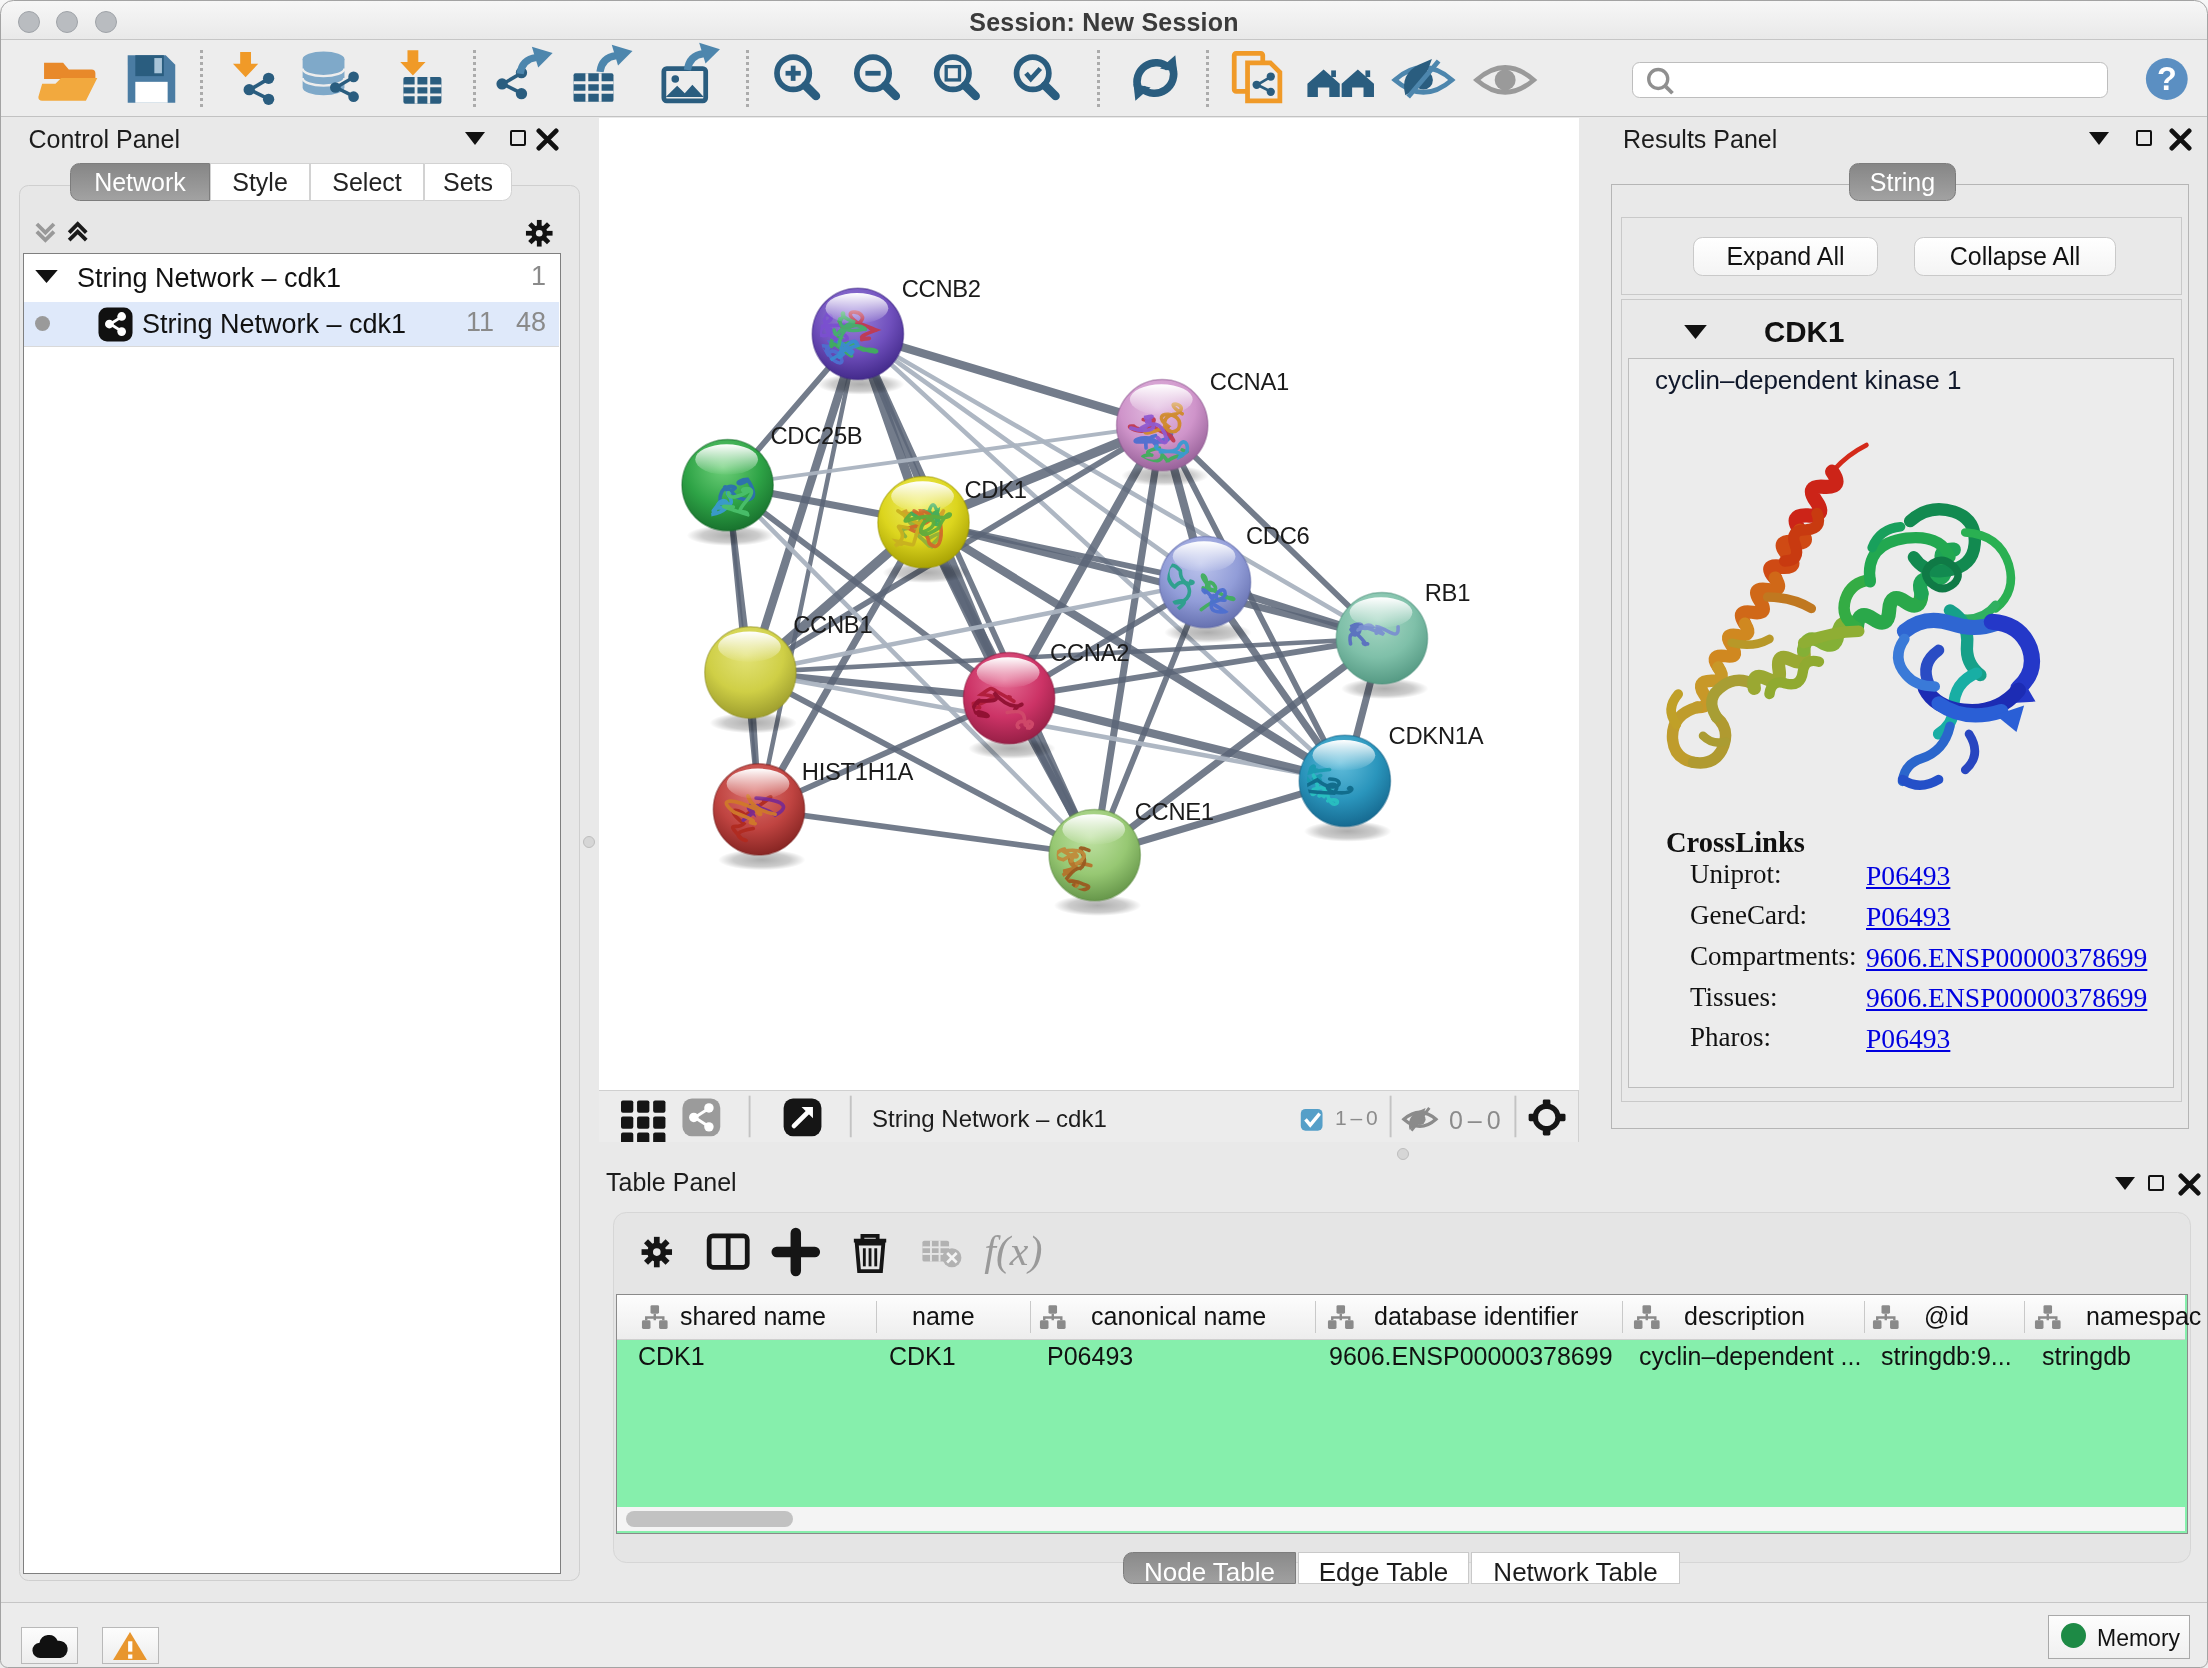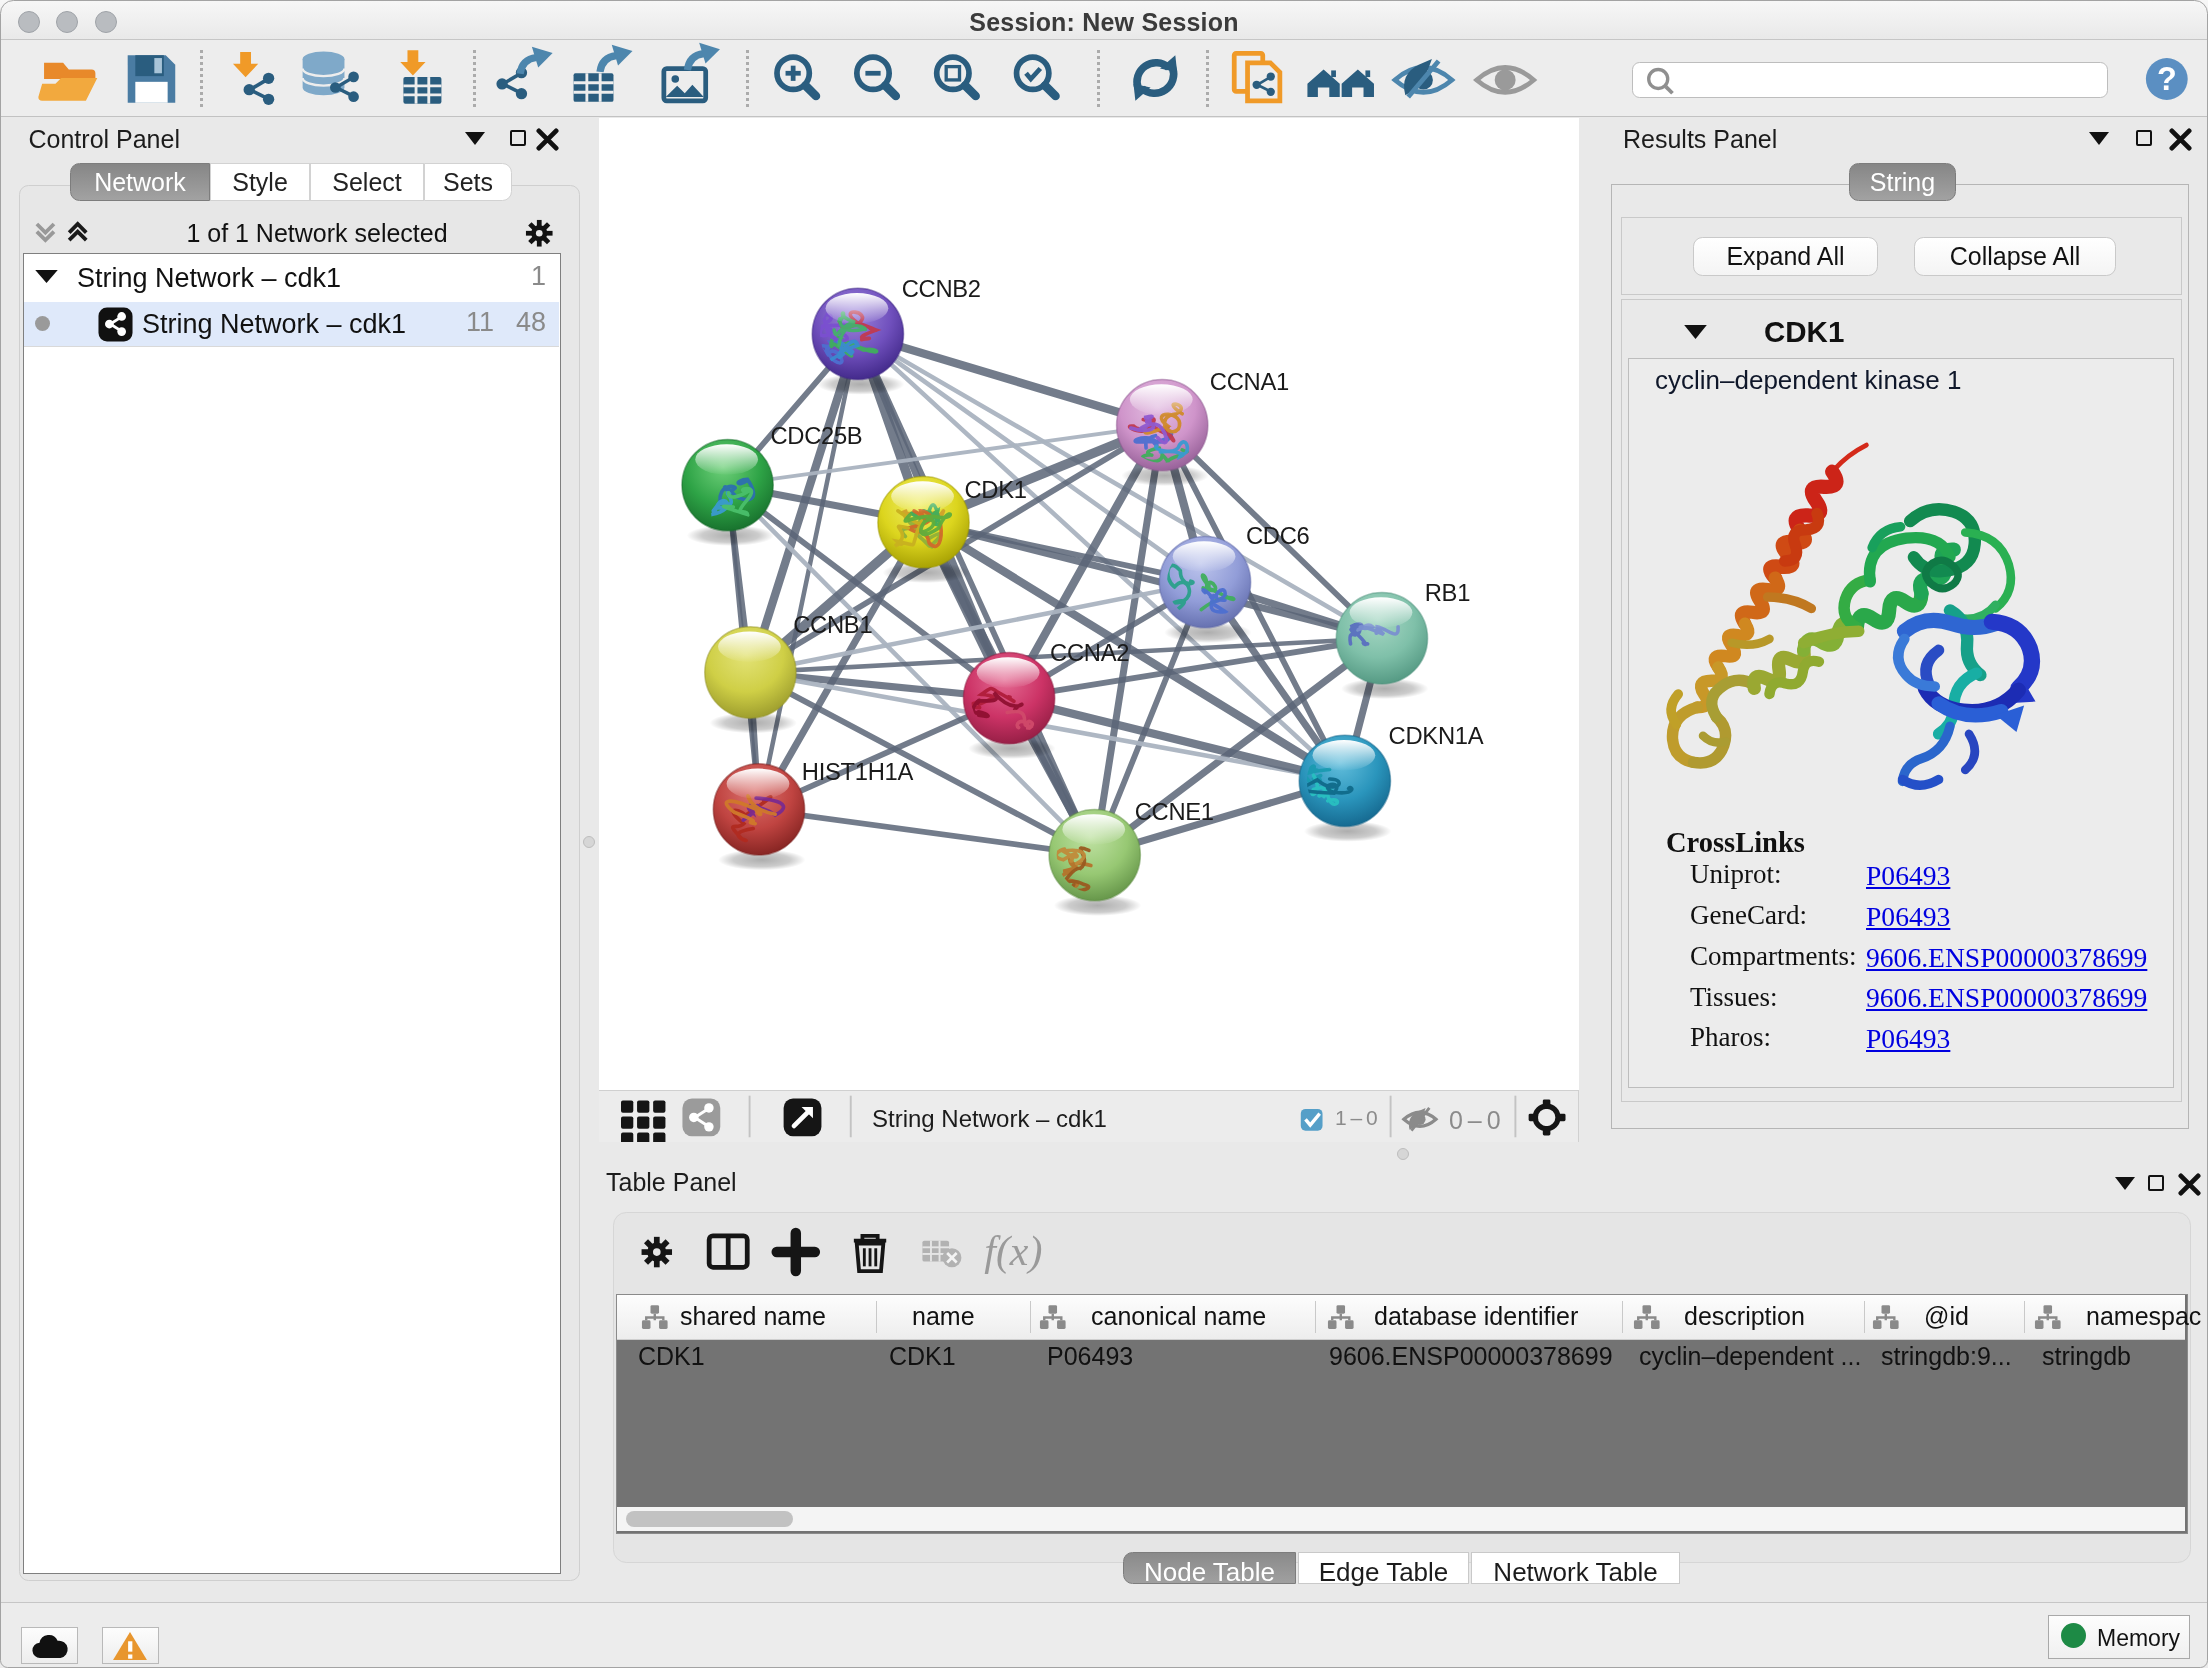--- a/index.html
+++ b/index.html
@@ -41,21 +41,21 @@
   #rp-outer { left:1611px; top:184px; width:578px; height:945px; background:#e9e9e9; border:1.9px solid #b5b5b5; }
   #rp-box1 { left:1621px; top:217px; width:561px; height:78px; background:#e9e9e9; border:1.9px solid #c9c9c9; }
   #rp-box2 { left:1621px; top:299px; width:561px; height:803px; background:#e9e9e9; border:1.9px solid #c9c9c9; }
   .btn { position:absolute; background:linear-gradient(#ffffff,#f4f4f4); border:1.9px solid #c9c9c9; border-radius:9.5px;
     font-size:25px; color:#111; text-align:center; }
   #cdk-content { left:1628px; top:358px; width:546px; height:730px; border:1.9px solid #bdbdbd; background:#ececec;}
   .serif { font-family:"Liberation Serif", serif; }
   .xlink { color:#0000e0; text-decoration:underline; }
   
   #tp-container { left:613px; top:1212px; width:1578px; height:351px; background:#e5e5e5; border:1px solid #d6d6d6; border-radius:13.3px; }
-  #tp-table { left:616px; top:1294px; width:1572px; height:240px; background:#737373; border:1.9px solid #8a8a8a;text-decoration:underline; }
+  #tp-table { left:616px; top:1294px; width:1572px; height:240px; background:#86efac; border:1.9px solid #8a8a8a;text-decoration:underline; }
   #tp-header { position:absolute; left:0; top:0; width:1568px; height:45px; background:linear-gradient(#fdfdfd,#ededed); border-bottom:1.9px solid #cfcfcf; }
   .th { position:absolute; top:0; height:43px; font-size:25px; color:#111; }
   .thsep { position:absolute; top:5.7px; height:32px; width:0; border-left:1.9px solid #c9c9c9; }
   .td { position:absolute; top:47px; height:36px; font-size:25px; color:#111; }
   #tp-scroll { position:absolute; left:0; top:212px; width:1568px; height:24px; background:#f4f4f4; }
   #tp-thumb { position:absolute; left:8.6px; top:3.8px; width:167px; height:16px; background:#c2c2c2; border-radius:8.6px; }
   .btab { position:absolute; top:1552px; height:32px; background:#fff; border:1px solid #c9c9c9; font-size:26px;
     color:#1c1c1c; text-align:center; line-height:38px; }
   
   .sbtn { position:absolute; top:24px; width:57px; height:37px; background:linear-gradient(#fdfdfd,#ededed); border:1.9px solid #b9b9b9; }
@@ -200,21 +200,20 @@
 <div class="abs tab tabsel" style="left:70px;width:140px;border-top-left-radius:9.5px;border-bottom-left-radius:9.5px;">Network</div>
 <div class="abs tab" style="left:210px;width:100px;">Style</div>
 <div class="abs tab" style="left:310px;width:114px;">Select</div>
 <div class="abs tab" style="left:424px;width:88px;border-top-right-radius:9.5px;border-bottom-right-radius:9.5px;">Sets</div>
 
 <div class="abs" id="cp-bar">
   <svg class="abs" style="left:11.4px;top:8.6px;" width="76" height="27" viewBox="0 0 80 28">
     <path d="M3 4 L12 13 L21 4 M3 12 L12 21 L21 12" stroke="#999" stroke-width="4" fill="none"></path>
     <path d="M37 13 L46 4 L55 13 M37 21 L46 12 L55 21" stroke="#1a1a1a" stroke-width="4" fill="none"></path>
   </svg>
-  <div class="abs" style="left:25px;top:7.6px;width:538px;text-align:center;font-size:25px;color:#111;">1 of 1 Network selected</div>
   <svg class="abs" style="left:502px;top:7.6px;" width="28.5" height="28.5" viewBox="-15 -15 30 30">
     <g fill="#111">
         <circle r="8.5"></circle>
     <g>
           <rect x="-2.5" y="-14" width="5" height="7"></rect>
         </g>
     <g transform="rotate(45)">
           <rect x="-2.5" y="-14" width="5" height="7"></rect>
         </g>
     <g transform="rotate(90)">

